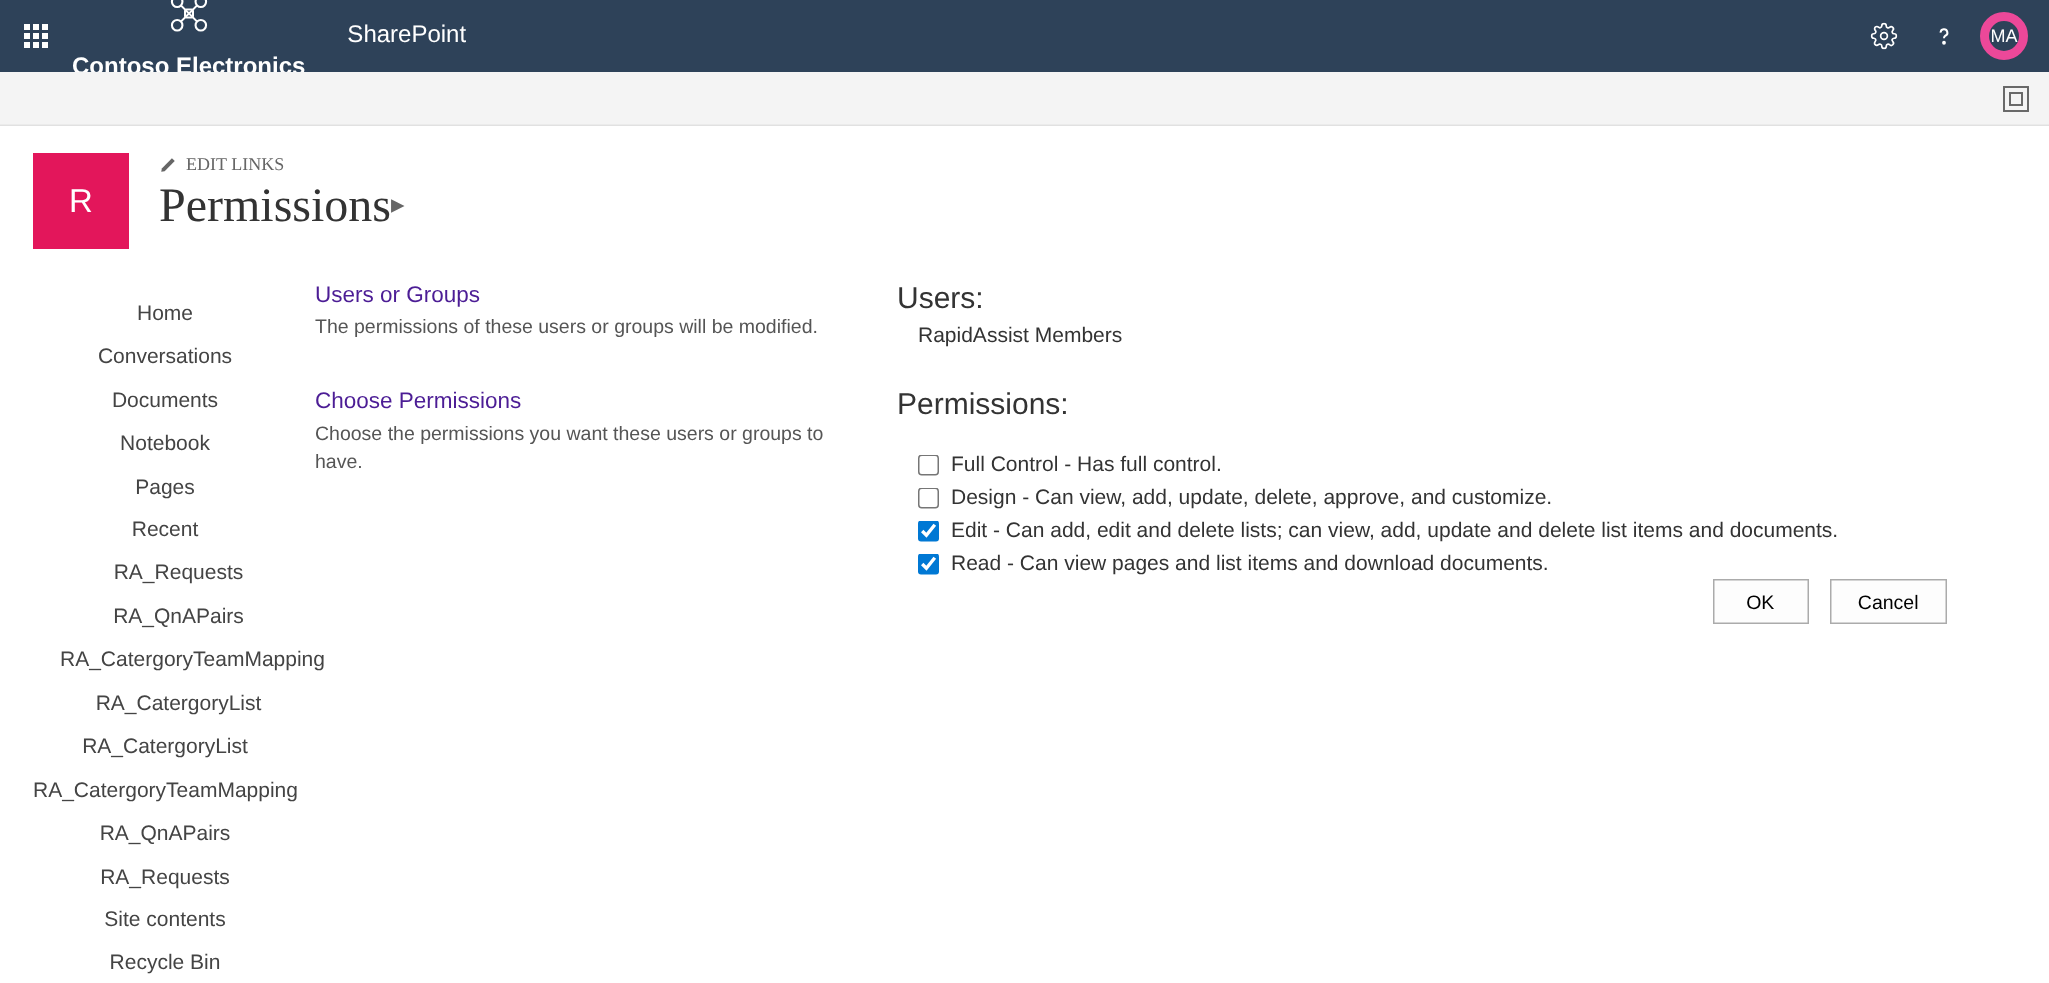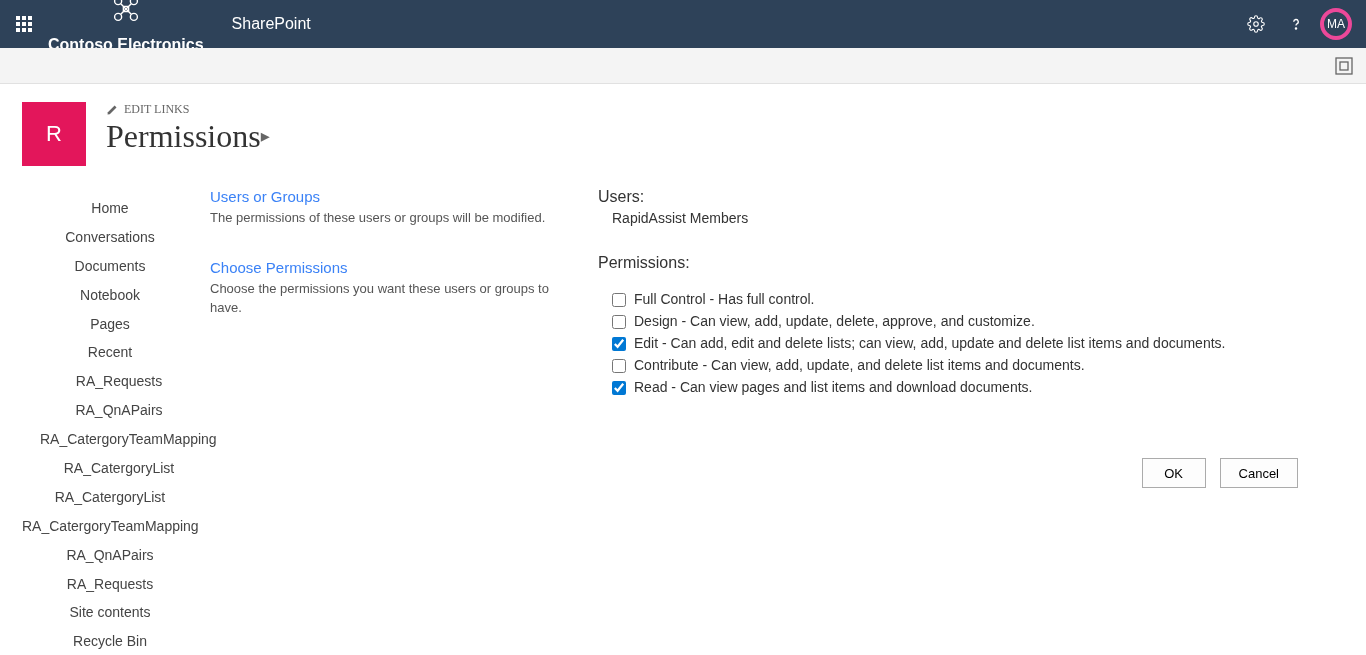--- a/index.html
+++ b/index.html
@@ -9,21 +9,21 @@
   .topnav { height: 48px; background: #2e4259; display: flex; align-items: center; color: #fff; padding: 0 8px; }
   .waffle { width: 32px; height: 48px; display:flex; align-items:center; justify-content:center; cursor:pointer; }
   .waffle-grid { display:grid; grid-template-columns: repeat(3,4px); grid-template-rows: repeat(3,4px); gap:2px; }
   .waffle-grid span { width:4px; height:4px; background:#fff; }
   .logo-area { display:flex; align-items:center; margin-left: 8px; gap:10px;flex-direction:column; }
   .logo-icon svg { width:28px; height:28px; }
   .org-name { font-size:16px; font-weight:600; color:#fff; }
   .app-name { font-size:16px; font-weight:400; margin-left: 28px; color:#fff; }
   .topnav-spacer { flex:1; }
   .top-icon { width:40px; height:48px; display:flex; align-items:center; justify-content:center; cursor:pointer; color:#fff; }
-  .avatar { width:32px; height:32px; border:4px solid #ec4899; border-radius:50%; display:flex; align-items:center; justify-content:center; font-size:12px; margin-right:6px; margin-left:4px; cursor:pointer; }
+  .avatar { width:32px; height:32px; border:6px solid #ec4899; border-radius:50%; display:flex; align-items:center; justify-content:center; font-size:12px; margin-right:6px; margin-left:4px; cursor:pointer; }
 
   
   .ribbon { height:36px; background:#f4f4f4; border-bottom:1px solid #e1e1e1; position:relative; }
   .ribbon .focus-icon { position:absolute; right:12px; top:8px; width:20px; height:20px; cursor:pointer; color:#666; }
 
   
   .main { display:flex; height: calc(655px - 48px - 36px); overflow:auto; }
   .left-pane { width: 210px; padding: 18px 12px 18px 22px; flex-shrink:0; }
   .content-pane { flex:1; padding: 18px 24px 18px 0; position:relative; }
 
@@ -39,32 +39,32 @@
 
   
   .side-nav { display:flex; flex-direction:column; gap:0;text-align:center; }
   .side-nav a { color:#444; text-decoration:none; padding:5px 0; font-size:14px; cursor:pointer; display:block; line-height:1.35; }
   .side-nav .indent { padding-left:18px; }
 
   
   .form-area { display:flex; gap: 28px; }
   .form-left { width: 360px; flex-shrink:0; }
   .form-right { flex:1; padding-right:20px; }
-  .section-title { font-weight:400; font-size:15px; color:#3b82f6; margin-bottom:4px; }
+  .section-title { font-weight:400; font-size:15px; color:#4c1d95; margin-bottom:4px; }
   .section-desc { font-size:13px; color:#555; margin-bottom: 32px; line-height:1.4; }
 
-  .field-label { font-size:16px; color:#333; margin-bottom:4px; }
+  .field-label { font-size:20px; color:#333; margin-bottom:4px; }
   .field-value { font-size:14px; color:#333; padding-left:14px; margin-bottom:28px; }
 
   .perm-list { padding-left:14px; margin-top:16px; }
   .perm-item { display:flex; align-items:flex-start; gap:8px; padding:3px 0; font-size:14px; color:#333; }
   .perm-item input[type=checkbox] { width:14px; height:14px; margin-top:2px; cursor:pointer; accent-color:#0078d4; }
 
   
-  .button-row { display:flex; gap:14px; justify-content:flex-end; margin-top:60px; padding-right:20px; max-width:720px; }
+  .button-row { display:flex; gap:14px; justify-content:flex-end; padding-right:20px; max-width:720px; }
   .btn { min-width:64px; height:30px; border:1px solid #ababab; background:#fdfdfd; font-size:13px; cursor:pointer; padding:0 18px; }
 </style>
 </head>
 <body>
 
 <div class="topnav">
   <div class="waffle">
     <div class="waffle-grid">
       <span></span>
         <span></span>
@@ -180,24 +180,20 @@
             </label>
             <label class="perm-item">
               <input type="checkbox" style="">
               <span>Design - Can view, add, update, delete, approve, and customize.</span>
             </label>
             <label class="perm-item">
               <input type="checkbox" checked="" style="">
               <span>Edit - Can add, edit and delete lists; can view, add, update and delete list items and documents.</span>
             </label>
             <label class="perm-item">
-              <input type="checkbox" style="">
-              <span>Contribute - Can view, add, update, and delete list items and documents.</span>
-            </label>
-            <label class="perm-item">
               <input type="checkbox" checked="" style="">
               <span>Read - Can view pages and list items and download documents.</span>
             </label>
           </div>
 
         <div class="button-row">
           <button class="btn">OK</button>
           <button class="btn">Cancel</button>
         </div>
       </div>

